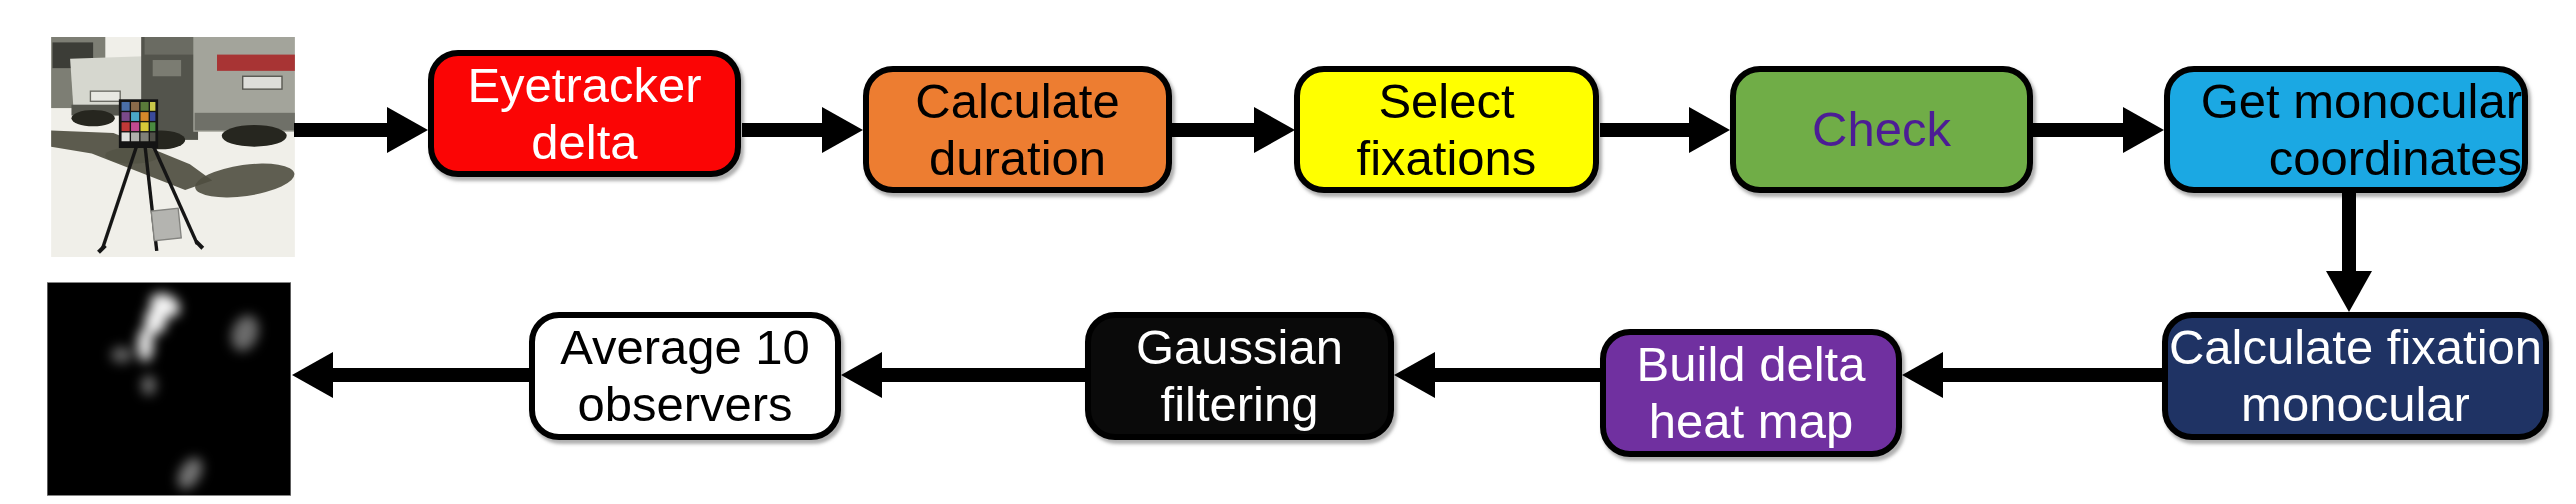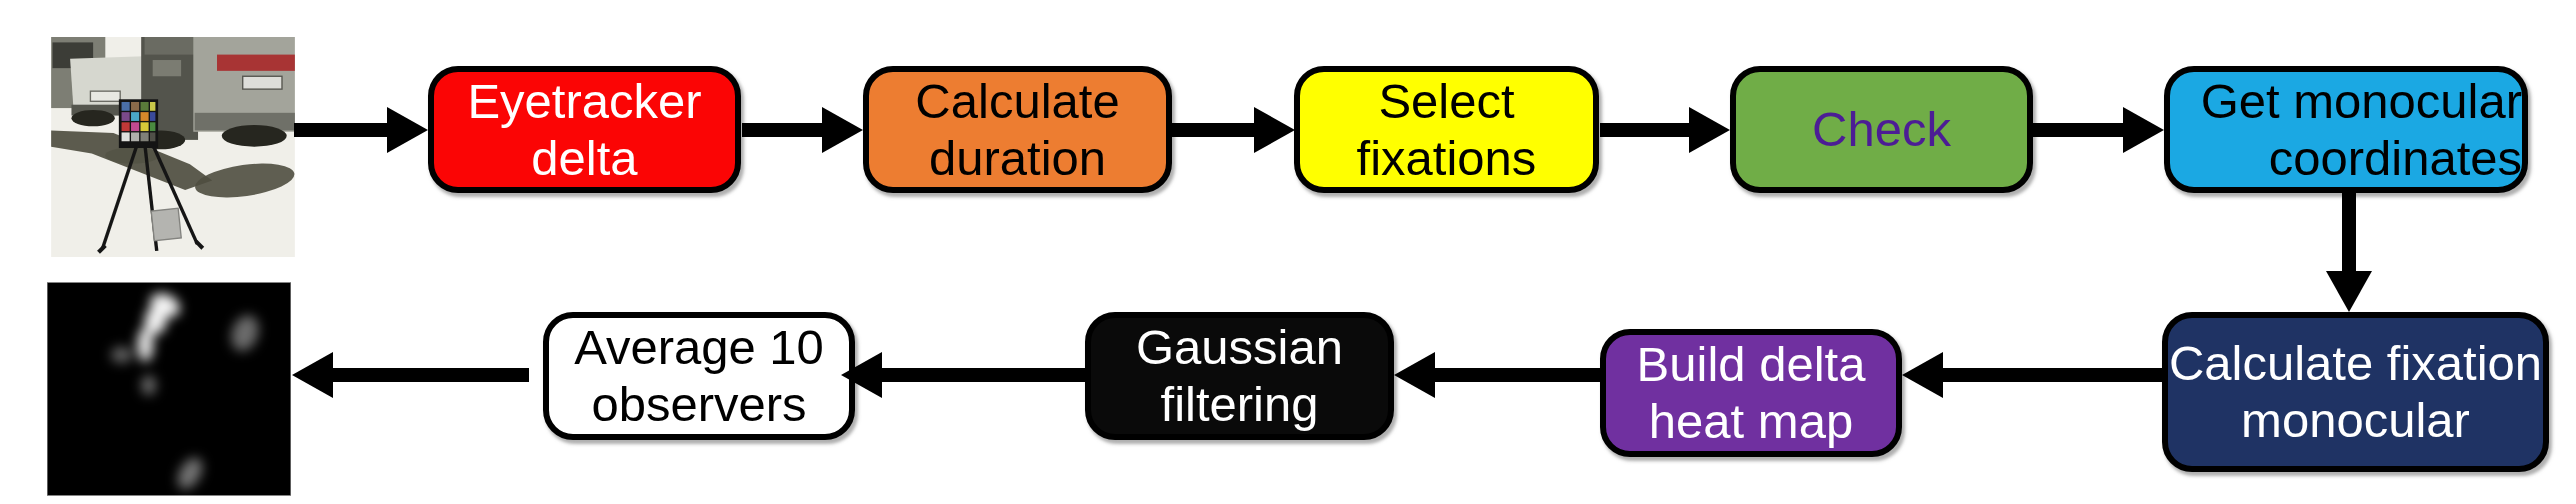--- a/index.html
+++ b/index.html
@@ -106,53 +106,53 @@
         <ellipse cx="160" cy="57" rx="16" ry="20" fill="#ffffff" opacity="0.95"></ellipse>
         <ellipse cx="145" cy="92" rx="12" ry="25" fill="#ffffff" opacity="0.9"></ellipse>
         <ellipse cx="110" cy="107" rx="16" ry="12" fill="#ffffff" opacity="0.38"></ellipse>
         <ellipse cx="292" cy="75" rx="19" ry="27" fill="#ffffff" opacity="0.42" transform="rotate(20 292 75)"></ellipse>
         <ellipse cx="150" cy="152" rx="11" ry="15" fill="#ffffff" opacity="0.42"></ellipse>
         <ellipse cx="211" cy="282" rx="15" ry="25" fill="#ffffff" opacity="0.45" transform="rotate(30 211 282)"></ellipse>
       </g>
     </svg>
   </div>
 
-  <div class="node" style="left: 428px; top: 66px; width: 313px; height: 127px; background-color: rgb(251, 5, 5); color: rgb(255, 255, 255);">
+  <div class="node" style="left: 428px; top: 50px; width: 313px; height: 127px; background-color: rgb(251, 5, 5); color: rgb(255, 255, 255);">
     <span class="line">Eyetracker</span>
     <span class="line">delta</span>
   </div>
   <div class="node" style="left: 863px; top: 66px; width: 309px; height: 127px; background-color: rgb(237, 125, 49); color: rgb(0, 0, 0);">
     <span class="line">Calculate</span>
     <span class="line">duration</span>
   </div>
   <div class="node" style="left: 1294px; top: 66px; width: 305px; height: 127px; background-color: rgb(255, 255, 0); color: rgb(0, 0, 0);">
     <span class="line">Select</span>
     <span class="line">fixations</span>
   </div>
   <div class="node" style="left: 1730px; top: 66px; width: 303px; height: 127px; background-color: rgb(112, 173, 71); color: #4c1d95; gap: 16px;">
     <span class="line">Check</span>
   </div>
   <div class="node" style="left: 2164px; top: 66px; width: 364px; height: 127px; background-color: rgb(27, 168, 227); color: rgb(0, 0, 0); align-items: flex-end;">
     <span class="line">Get monocular</span>
     <span class="line">coordinates</span>
   </div>
 
-  <div class="node" style="left: 2162px; top: 312px; width: 387px; height: 160px; background-color: rgb(31, 51, 100); color: rgb(255, 255, 255);">
+  <div class="node" style="left: 2162px; top: 312px; width: 387px; height: 128px; background-color: rgb(31, 51, 100); color: rgb(255, 255, 255);">
     <span class="line">Calculate fixation</span>
     <span class="line">monocular</span>
   </div>
   <div class="node" style="left: 1600px; top: 312px; width: 302px; height: 128px; background-color: rgb(112, 48, 160); color: rgb(255, 255, 255); margin-top: 17px;">
     <span class="line">Build delta</span>
     <span class="line">heat map</span>
   </div>
   <div class="node" style="left: 1085px; top: 312px; width: 309px; height: 128px; background-color: rgb(10, 10, 10); color: rgb(255, 255, 255);">
     <span class="line">Gaussian</span>
     <span class="line">filtering</span>
   </div>
-  <div class="node" style="left: 543px; top: 312px; width: 312px; height: 128px; background-color: rgb(255, 255, 255); color: rgb(0, 0, 0);">
+  <div class="node" style="left: 529px; top: 312px; width: 312px; height: 128px; background-color: rgb(255, 255, 255); color: rgb(0, 0, 0);">
     <span class="line">Average 10</span>
     <span class="line">observers</span>
   </div>
 
   <div class="arrow arrow-r" style="left:294px;top:107px;width:134px;height:46px">
     <div class="shaft"></div>
     <div class="head"></div>
   </div>
   <div class="arrow arrow-r" style="left:742px;top:107px;width:121px;height:46px">
     <div class="shaft"></div>

